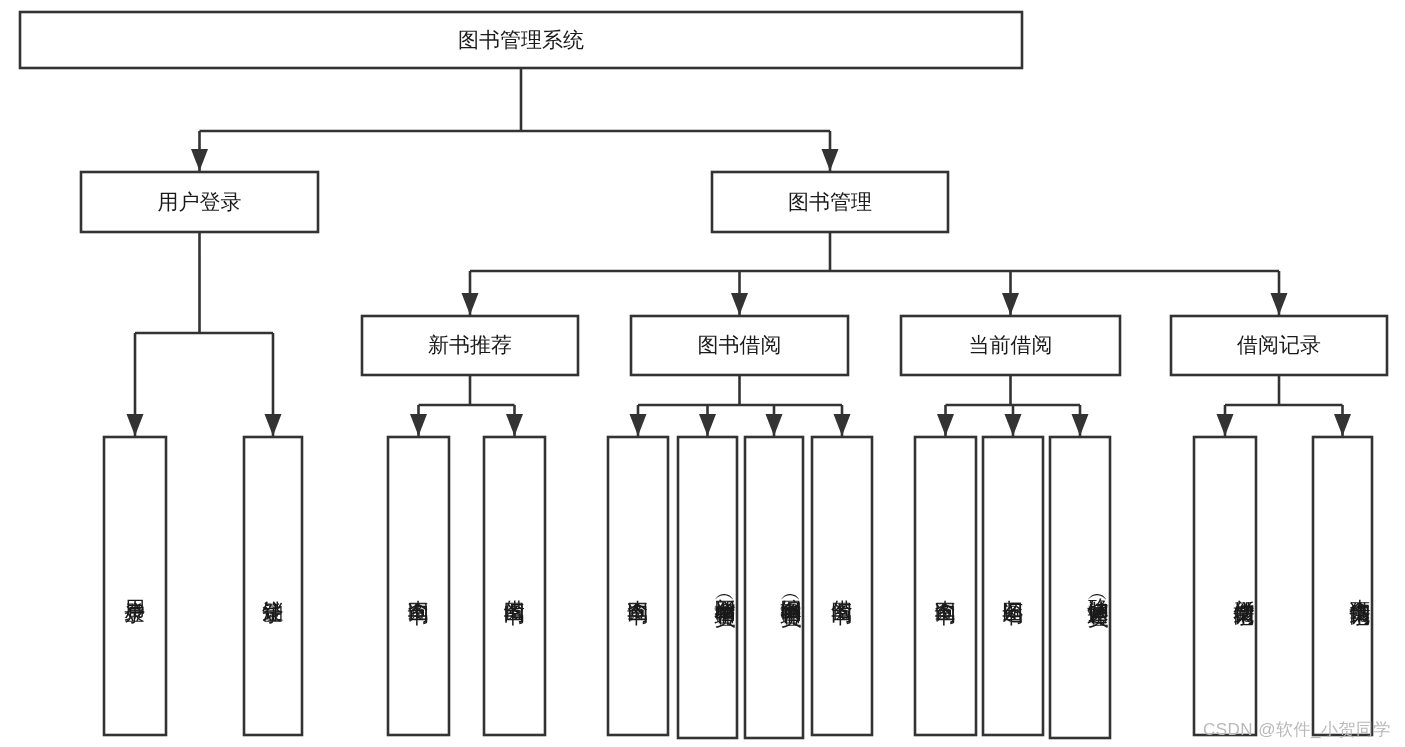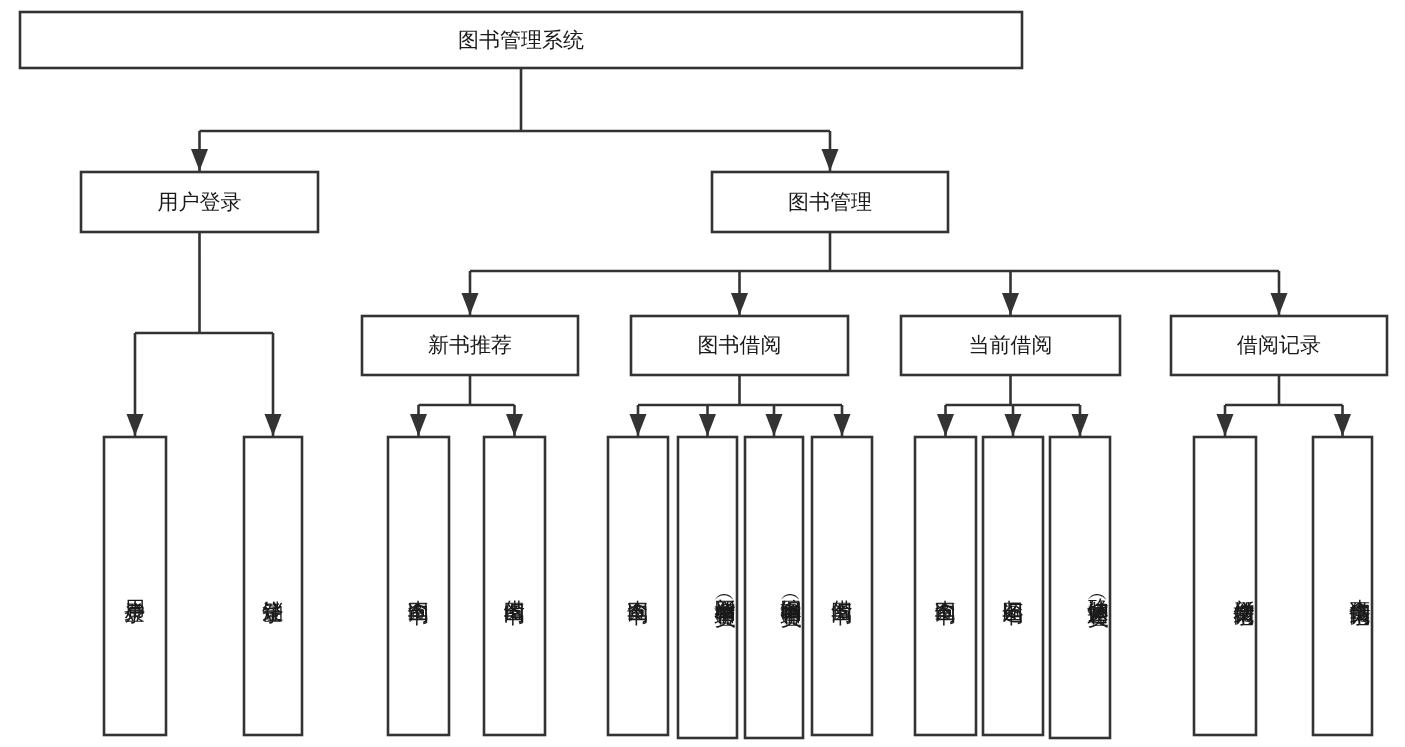--- a/index.html
+++ b/index.html
@@ -177,13 +177,14 @@
       <div class="leaf-label" style="left: 678px; top: 445px; width: 59px; height: 285px;">新增图书（管理员）</div>
       <div class="leaf-label" style="left: 745px; top: 445px; width: 58px; height: 285px;">编辑图书（管理员）</div>
       <div class="leaf-label centered" style="left: 812px; top: 445px; width: 60px; height: 282px;">借阅图书</div>
       <div class="leaf-label centered" style="left: 915px; top: 445px; width: 61px; height: 282px;">查询图书</div>
       <div class="leaf-label centered" style="left: 983px; top: 445px; width: 60px; height: 282px;">归还图书</div>
       <div class="leaf-label" style="left: 1050px; top: 445px; width: 60px; height: 285px;">确认归还（管理员）</div>
       <div class="leaf-label" style="left: 1194px; top: 445px; width: 62px; height: 282px;">新增借阅记录</div>
       <div class="leaf-label" style="left: 1313px; top: 445px; width: 59px; height: 282px;">查询借阅记录</div>
     </div>
 
+  <div class="watermark">CSDN @软件_小贺同学</div>
 </div>
 
 </body></html>

